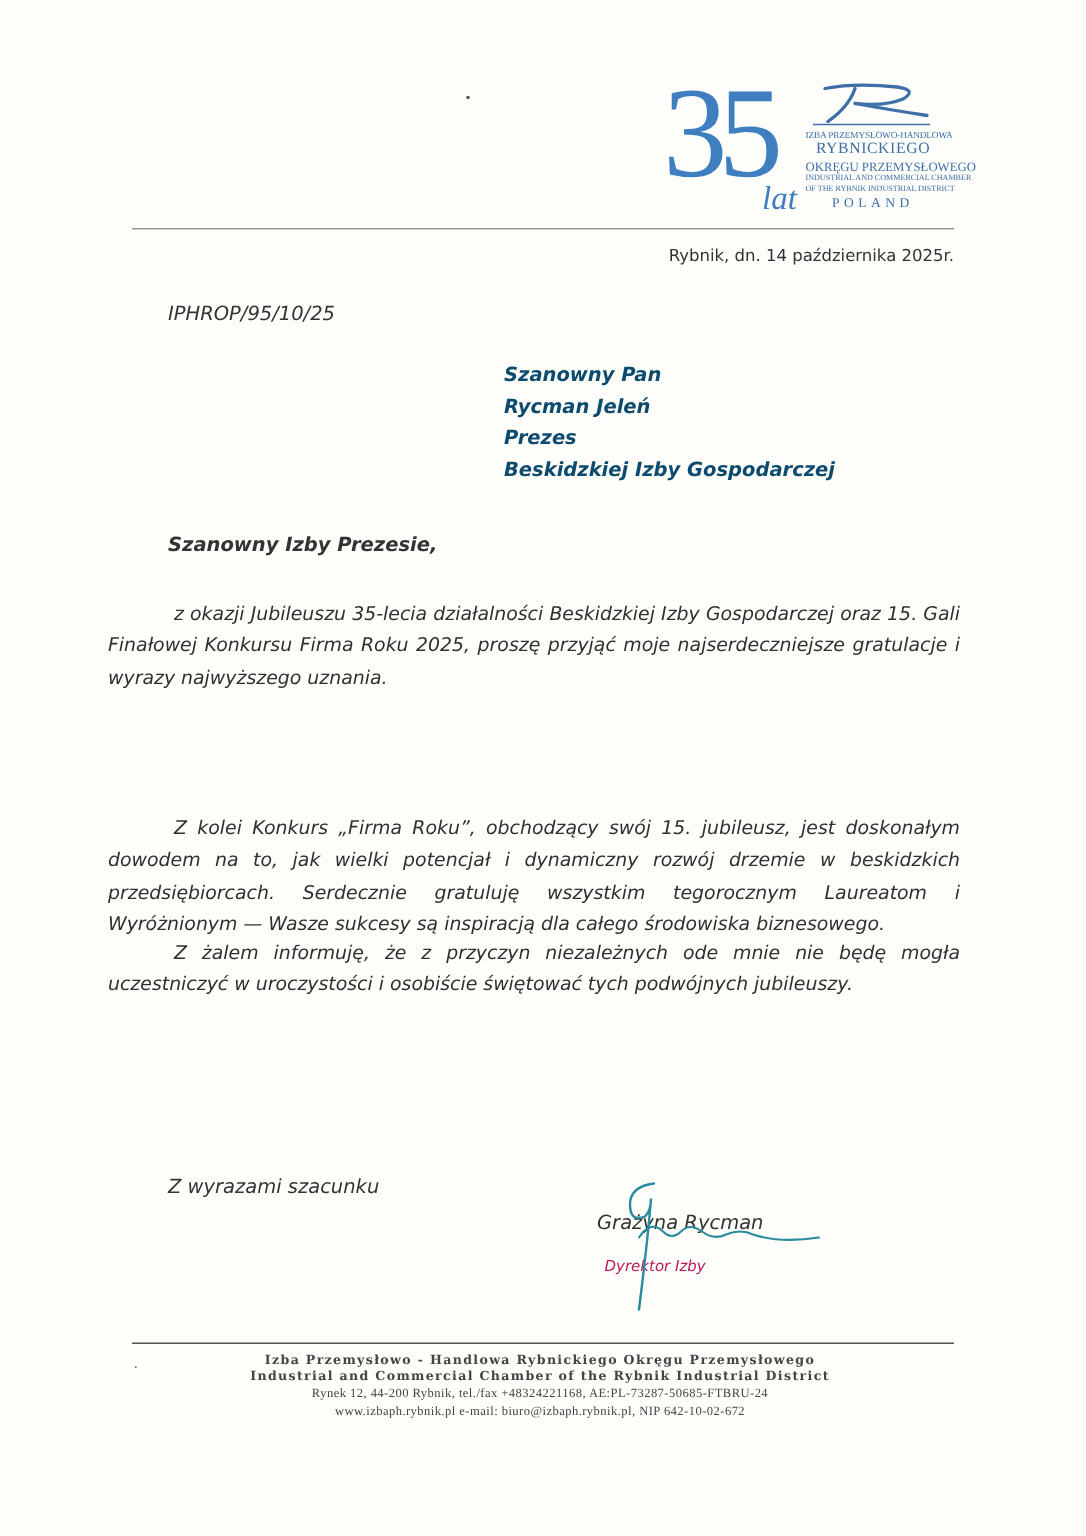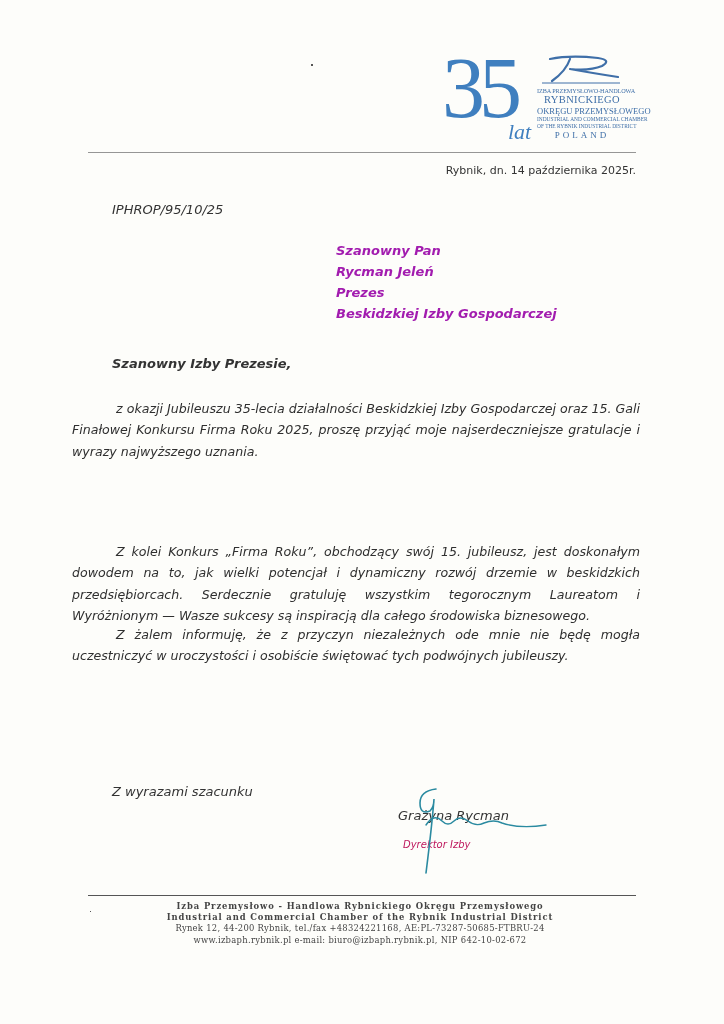--- a/index.html
+++ b/index.html
@@ -96,21 +96,21 @@
       font-style: italic;
       color: #333;
     }
     .addressee {
       position: absolute;
       left: 336px;
       top: 240px;
       font-size: 13px;
       font-style: italic;
       font-weight: bold;
-      color: #a21caf;
+      color: #0c4a6e;
       line-height: 21px;
     }
     .salutation {
       position: absolute;
       left: 112px;
       top: 356px;
       font-size: 13px;
       font-style: italic;
       font-weight: bold;
       color: #333;
@@ -174,20 +174,21 @@
       font-size: 8.4px;
       line-height: 11.2px;
       color: #444;
     }
     .footer .f-bold {
       font-weight: bold;
       letter-spacing: 0.9px;
     }
     .footer .f-reg {
       letter-spacing: 0.3px;
+      font-family: Liberation Serif, serif;
     }
     .speck {
       position: absolute;
       width: 2px; height: 2px;
       background: #555;
     }
   </style>
 </head>
 <body>
 

